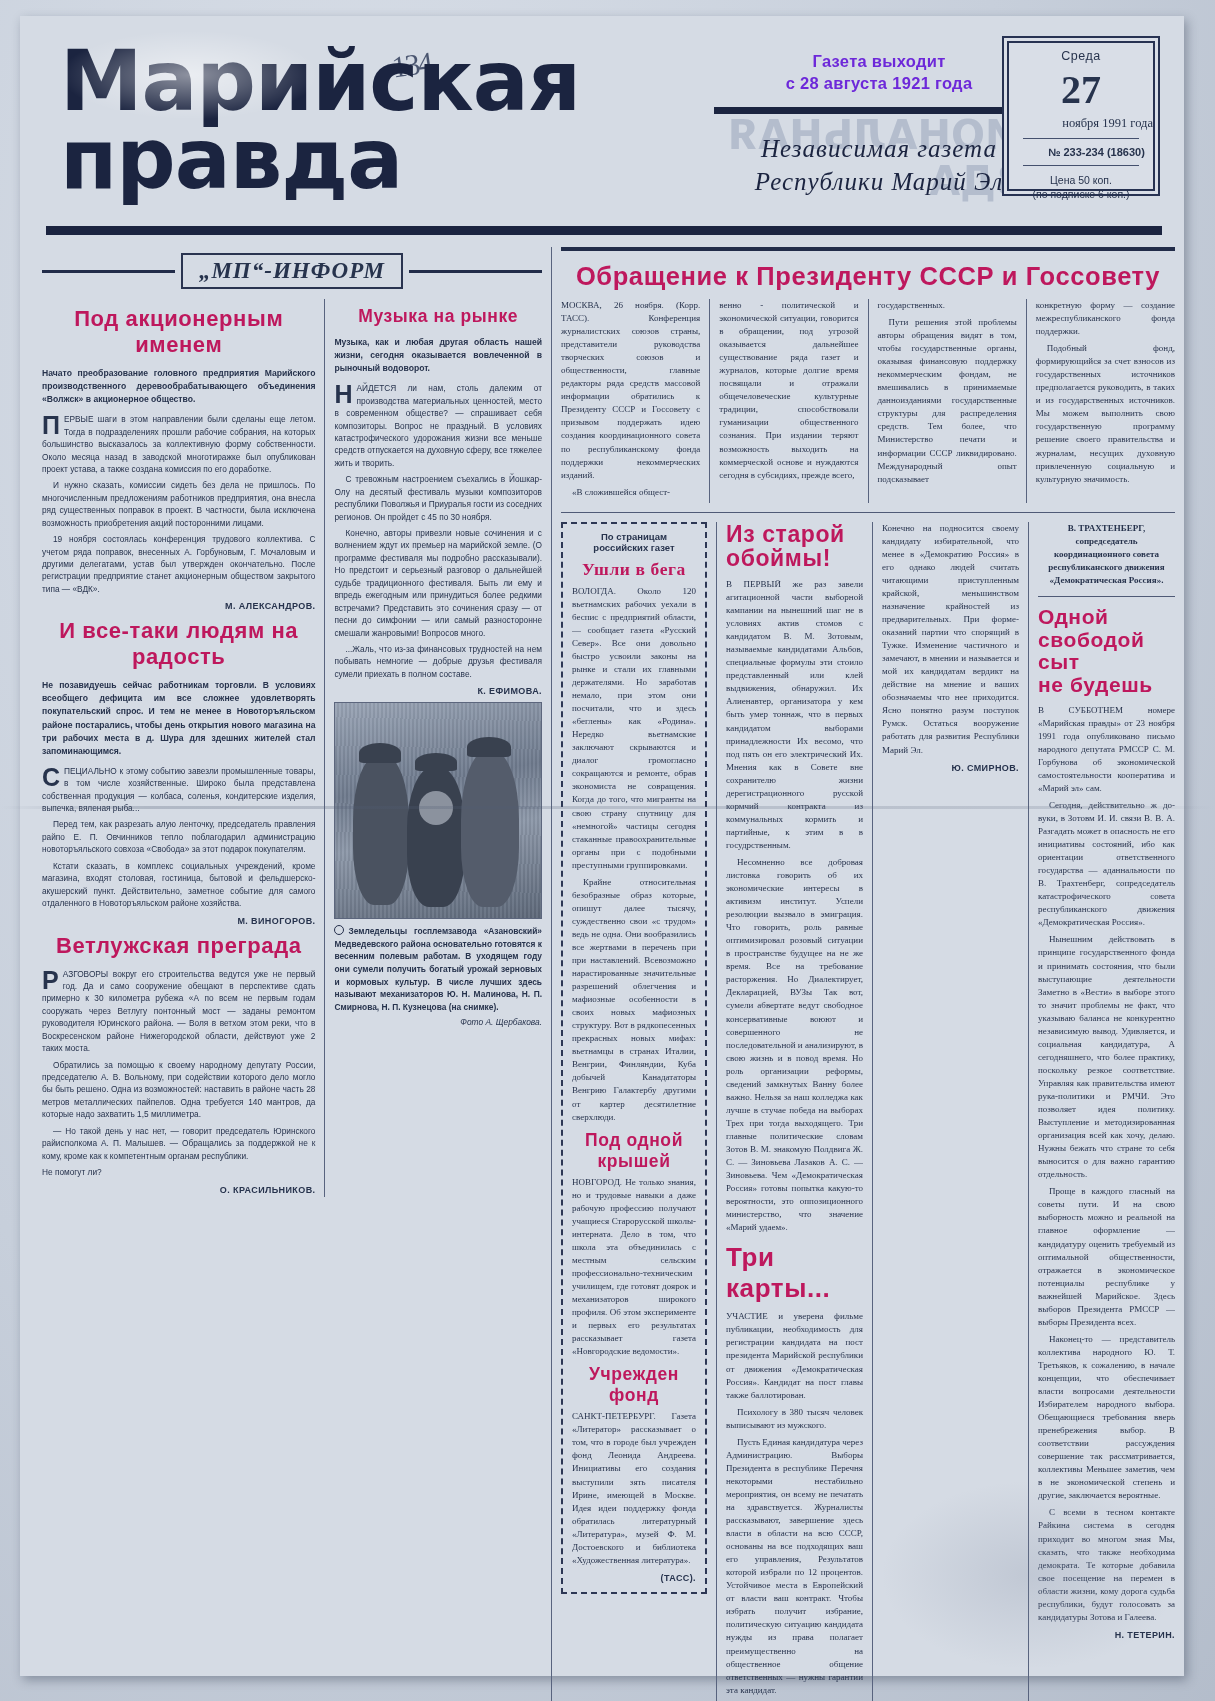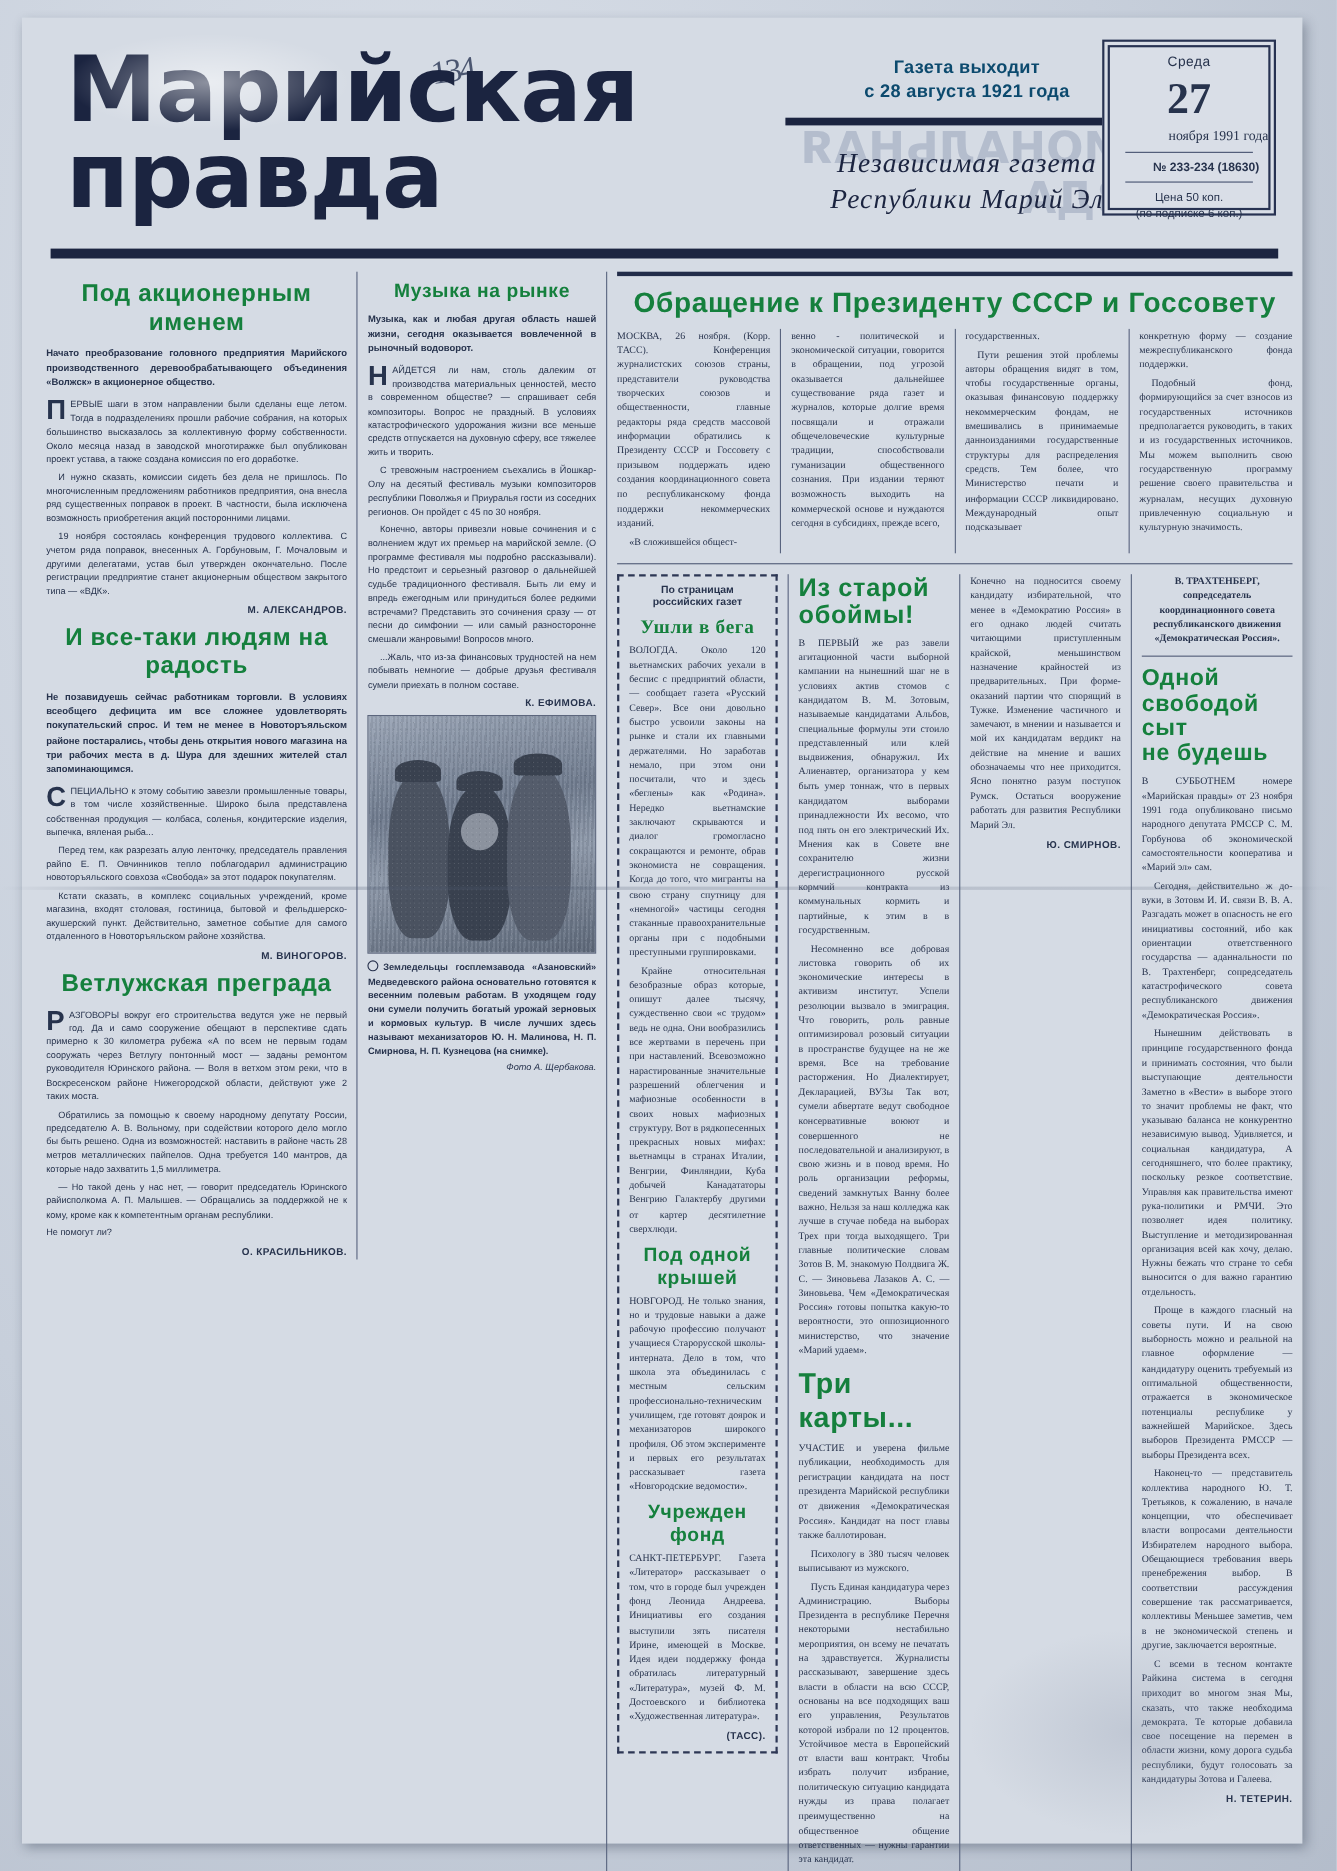--- a/index.html
+++ b/index.html
@@ -35,21 +35,21 @@
   .masthead{position:relative;height:200px;}
   .logo{
     position:absolute;left:18px;top:18px;width:630px;
     font-family:"DejaVu Sans", sans-serif;
     font-weight:bold;font-size:83px;line-height:.92;
     color:#1b2440;letter-spacing:-1px;
   }
   .logo .l2{display:block;margin-top:2px;}
   .mh-mid{position:absolute;left:672px;top:24px;width:330px;text-align:center;}
   .mh-mid .issued{
-    font-size:16.5px;font-weight:bold;line-height:1.35;color:#0c4a6e;
+    font-size:16.5px;font-weight:bold;line-height:1.35;color:#6d28d9;
     letter-spacing:.3px;
   }
   .mh-rule{height:7px;background:#1b2440;margin:12px 0 18px 0;}
   .mh-sub{
     font-family:"Liberation Serif", serif;font-style:italic;
     font-size:25px;line-height:1.35;color:#1b2440;letter-spacing:1px;
   }
   .datebox{
     position:absolute;right:6px;top:10px;width:158px;height:160px;
     border:7px double #273252;background:#d9dee7;
@@ -65,21 +65,21 @@
   .mast-rule{height:9px;background:#1b2440;margin:0 4px 12px 4px;}
 
   
   .cols{display:flex;}
   .vline{width:1px;background:#58637e;margin:0 9px;flex:0 0 1px;}
   .hr-thin{height:1px;background:#4f5a76;margin:9px 0;}
   .hr-thick{height:4px;background:#222c49;margin:11px 0;}
 
   h2.hl{
     font-size:22px;font-weight:bold;text-align:center;margin:7px 0 9px;
-    letter-spacing:.6px;color:#15803d;
+    letter-spacing:.6px;color:#be185d;
   }
   h2.hl.small{font-size:17.5px;}
   h2.hl.left{text-align:left;}
 
   .lead{font-size:8.6px;font-weight:bold;line-height:1.52;text-align:justify;margin:0 0 7px;}
   p.body{font-size:8.3px;line-height:1.5;text-align:justify;margin:0 0 4px;text-indent:11px;}
   p.body.ni{text-indent:0;}
   .sig{font-size:9px;font-weight:bold;text-align:right;margin:6px 0 2px;letter-spacing:.4px;}
   .dropcap::first-letter{
     font-size:25px;font-weight:bold;float:left;line-height:.82;
@@ -174,20 +174,25 @@
             <div>(по подписке 6 коп.)</div>
           </div>
         </div>
       </div>
 
       <div class="mast-rule"></div>
 
       <div class="cols">
 
         <div style="width:500px">
+          <div class="banner">
+            <div class="bar"></div>
+            <div class="mpinform">„МП“-ИНФОРМ</div>
+            <div class="bar"></div>
+          </div>
 
           <div class="cols">
 
             <div style="width:278px">
               <h2 class="hl">Под акционерным именем</h2>
               <p class="lead">Начато преобразование головного предприятия Марийского производственного деревообрабатывающего объединения «Волжск» в акционерное общество.</p>
               <p class="body dropcap ni">ПЕРВЫЕ шаги в этом направлении были сделаны еще летом. Тогда в подразделениях прошли рабочие собрания, на которых большинство высказалось за коллективную форму собственности. Около месяца назад в заводской многотиражке был опубликован проект устава, а также создана комиссия по его доработке.</p>
               <p class="body">И нужно сказать, комиссии сидеть без дела не пришлось. По многочисленным предложениям работников предприятия, она внесла ряд существенных поправок в проект. В частности, была исключена возможность приобретения акций посторонними лицами.</p>
               <p class="body">19 ноября состоялась конференция трудового коллектива. С учетом ряда поправок, внесенных А. Горбуновым, Г. Мочаловым и другими делегатами, устав был утвержден окончательно. После регистрации предприятие станет акционерным обществом закрытого типа — «ВДК».</p>
               <div class="sig">М. АЛЕКСАНДРОВ.</div>

